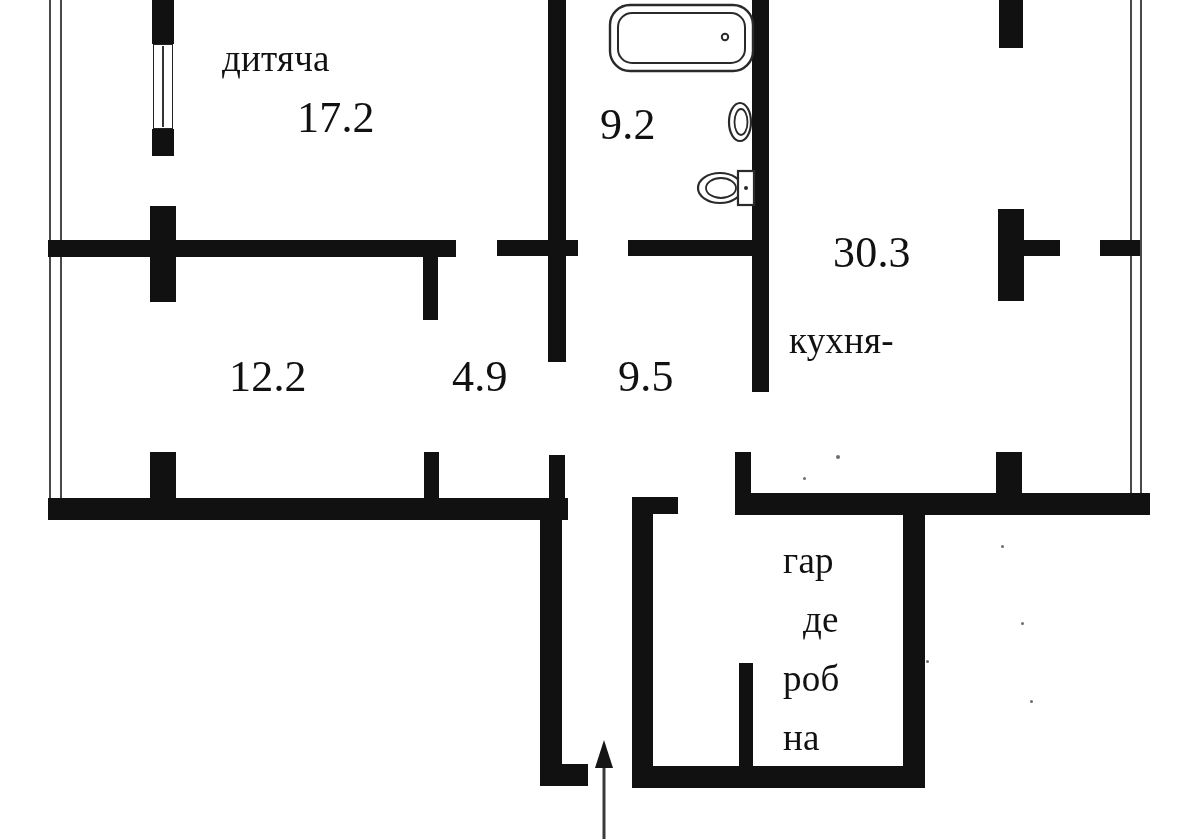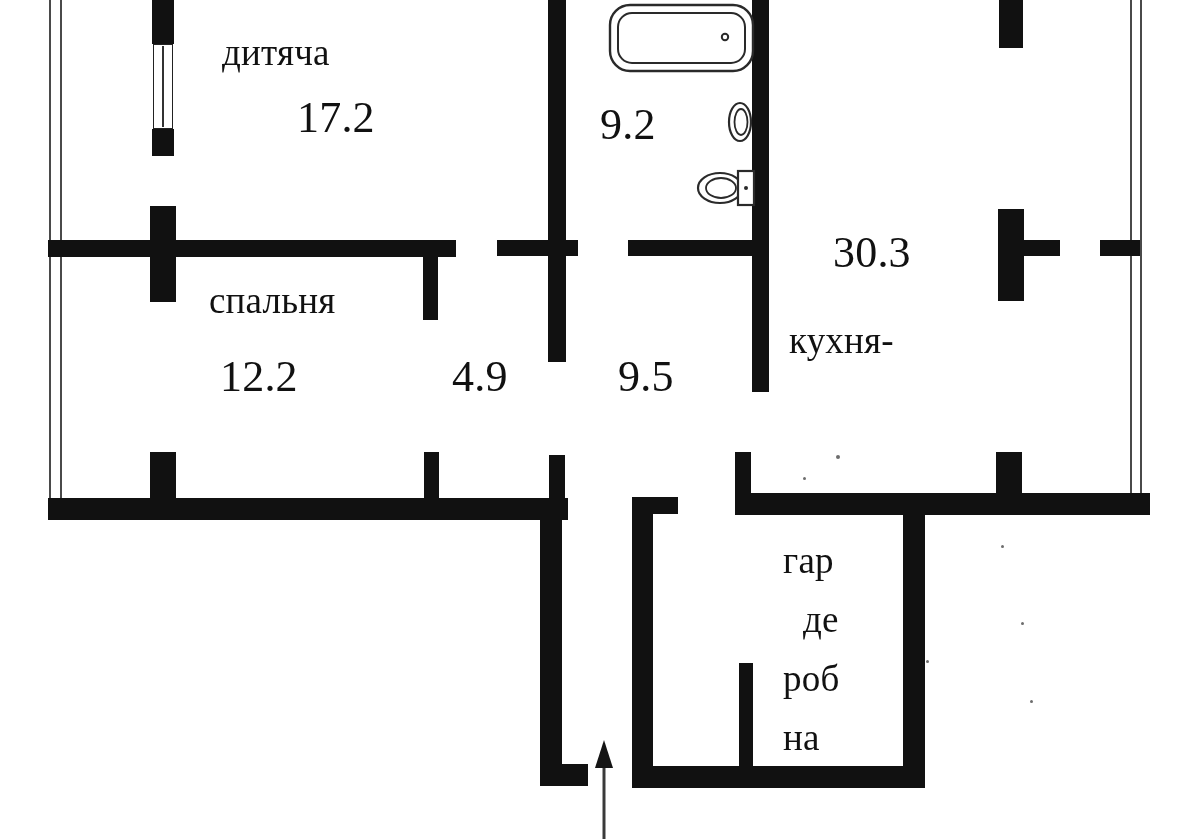--- a/index.html
+++ b/index.html
@@ -162,30 +162,29 @@
     </svg>
   </div>
 
   <div class="speck" style="left:836px; top:455px; width:4px; height:4px;"></div>
   <div class="speck" style="left:803px; top:477px; width:3px; height:3px;"></div>
   <div class="speck" style="left:1001px; top:545px; width:3px; height:3px;"></div>
   <div class="speck" style="left:1021px; top:622px; width:3px; height:3px;"></div>
   <div class="speck" style="left:1030px; top:700px; width:3px; height:3px;"></div>
   <div class="speck" style="left:926px; top:660px; width:3px; height:3px;"></div>
 
-  <div class="lbl lbl-name" style="left:222px; top:34px;">дитяча</div>
+  <div class="lbl lbl-name" style="left:222px; top:40px;">дитяча</div>
   <div class="lbl lbl-area" style="left:297px; top:96px;">17.2</div>
 
   <div class="lbl lbl-area" style="left:600px; top:103px;">9.2</div>
 
   <div class="lbl lbl-area" style="left:833px; top:231px;">30.3</div>
   <div class="lbl lbl-stack" style="left:789px; top:322px;">кухня-</div>
 
-  <div class="lbl lbl-name" style="left:209px; top:282px;">спальня</div>
-  <div class="lbl lbl-area" style="left:220px; top:355px;">12.2</div>
+  <div class="lbl lbl-area" style="left:229px; top:355px;">12.2</div>
 
   <div class="lbl lbl-area" style="left:452px; top:355px;">4.9</div>
 
   <div class="lbl lbl-area" style="left:618px; top:355px;">9.5</div>
 
   <div class="lbl lbl-vert-stack" style="left:783px; top:538px;">гар</div>
   <div class="lbl lbl-vert-stack" style="left:783px; top:597px;margin-left:20px;">де</div>
   <div class="lbl lbl-vert-stack" style="left:783px; top:656px;">роб</div>
   <div class="lbl lbl-vert-stack" style="left:783px; top:715px;">на</div>
 

